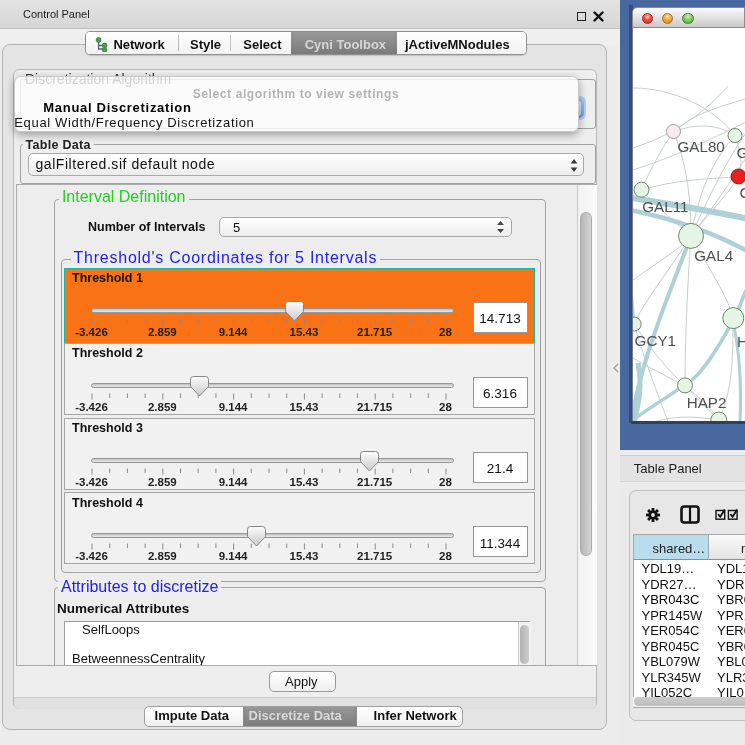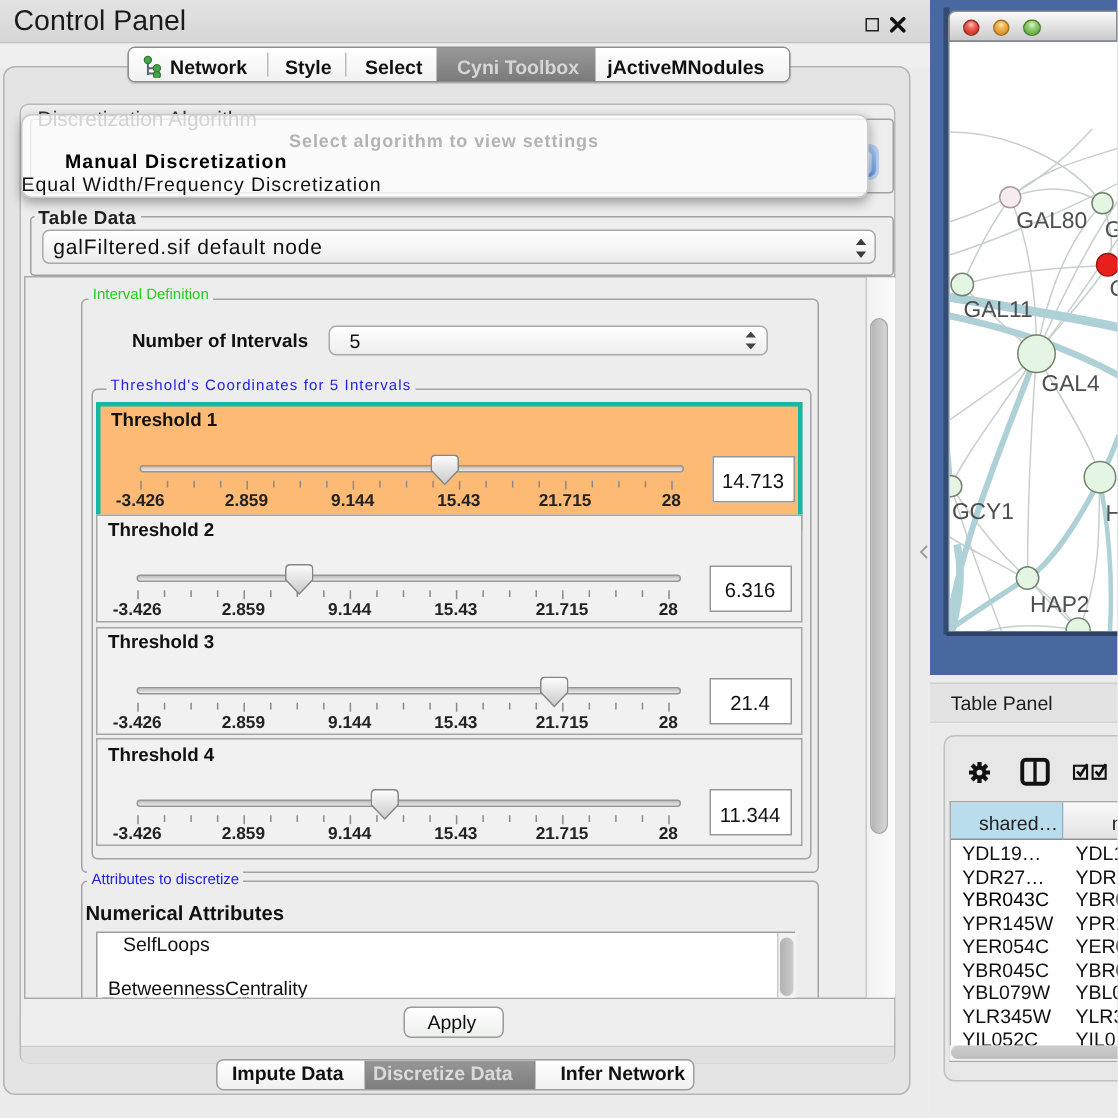--- a/index.html
+++ b/index.html
@@ -2,28 +2,28 @@
 <html><head>
 <meta charset="utf-8">
 <style>
   html,body{margin:0;padding:0;}
   body{width:745px;height:745px;overflow:hidden;background:#ececec;
        font-family:"Liberation Sans", sans-serif;}
   #page{position:relative;width:745px;height:745px;}
   .abs{position:absolute;}
   .txt{position:absolute;white-space:nowrap;}
   .gbox{position:absolute;border:1px solid #a2a2a2;border-radius:3px;}
-  .gtitle{position:absolute;background:#eeeeee;padding:0 3px;line-height:14px;font-size:10px;}
+  .gtitle{position:absolute;background:#eeeeee;padding:0 3px;line-height:14px;font-size:16px;}
 </style>
 </head>
 <body>
 <div id="page">
 
   <div class="abs" style="left:0;top:0;width:620px;height:28px;background:linear-gradient(#e3e3e3,#d6d6d6);border-bottom:1px solid #c2c2c2;"></div>
-  <div class="txt" style="left:9px;top:7.5px;font-size:19px;line-height:13px;color:#1a1a1a;">Control Panel</div>
+  <div class="txt" style="left:23px;top:7.5px;font-size:11px;line-height:13px;color:#1a1a1a;">Control Panel</div>
   <div class="abs" style="left:577px;top:12px;width:7px;height:7px;border:1.5px solid #222;"></div>
   <svg class="abs" style="left:593px;top:11px;" width="11" height="11" viewBox="0 0 11 11">
       <path d="M1.5,1.5 L9.5,9.5 M9.5,1.5 L1.5,9.5" stroke="#111" stroke-width="2.4" stroke-linecap="round"></path>
     </svg>
 
   <div class="abs" style="left:0;top:29px;width:620px;height:16px;background:#efefef;"></div>
 
   <div class="abs" style="left:2px;top:44px;width:605px;height:686px;background:#e4e4e4;border:1px solid #b4b4b4;border-radius:8px;box-sizing:border-box;"></div>
 
   <div class="abs" style="left:13px;top:69px;width:584px;height:640px;background:#eeeeee;border:1px solid #b9b9b9;border-radius:6px;box-sizing:border-box;"></div>
@@ -74,21 +74,21 @@
     <div class="abs" style="left:202px;top:32px;width:292.5px;height:20px;border-radius:5px;background:linear-gradient(#ffffff,#ededed);border:1px solid #a9a9a9;box-sizing:border-box;"></div>
     <div class="txt" style="left:216px;top:36px;font-size:13px;line-height:13px;color:#111;">5</div>
     <svg class="abs" style="left:479px;top:36px;" width="9" height="12" viewBox="0 0 9 12">
       <path d="M4.5,0 L8,4 H1 Z" fill="#444"></path>
         <path d="M4.5,12 L8,8 H1 Z" fill="#444"></path>
     </svg>
 
     <div class="gbox" style="left:43.5px;top:74px;width:478.5px;height:312px;border-radius:4px;"></div>
     <div class="gtitle" style="left:53.6px;top:66px;color:#2222e6;background:#ededed;letter-spacing:0.75px;">Threshold's Coordinates for 5 Intervals</div>
     <div id="thresholds">
-        <div class="abs" style="left:47px;top:82.5px;width:471px;height:86px;background:#fdba74;border:3px solid #14b8a6;box-sizing:border-box;">
+        <div class="abs" style="left:47px;top:82.5px;width:471px;height:86px;background:#f97316;border:1px solid #14b8a6;box-sizing:border-box;">
           <div class="txt" style="left:7px;top:3.5px;font-size:12.5px;line-height:13px;font-weight:bold;color:#111;">Threshold 1</div>
           <div class="abs" style="left:26px;top:39.5px;width:362.5px;height:5px;border-radius:3px;background:linear-gradient(#bfbfbf,#e9e9e9);border:1px solid #969696;box-sizing:border-box;"></div>
           <svg class="abs" style="left:24.5px;top:49.5px;" width="360" height="8" viewBox="0 0 360 8">
             <line x1="2" y1="0.5" x2="2" y2="6.5" stroke="#8a8a8a" stroke-width="1"></line>
             <line x1="19.7" y1="0.5" x2="19.7" y2="5" stroke="#8a8a8a" stroke-width="1"></line>
             <line x1="37.4" y1="0.5" x2="37.4" y2="5" stroke="#8a8a8a" stroke-width="1"></line>
             <line x1="55.099999999999994" y1="0.5" x2="55.099999999999994" y2="5" stroke="#8a8a8a" stroke-width="1"></line>
             <line x1="72.8" y1="0.5" x2="72.8" y2="6.5" stroke="#8a8a8a" stroke-width="1"></line>
             <line x1="90.5" y1="0.5" x2="90.5" y2="5" stroke="#8a8a8a" stroke-width="1"></line>
             <line x1="108.19999999999999" y1="0.5" x2="108.19999999999999" y2="5" stroke="#8a8a8a" stroke-width="1"></line>

